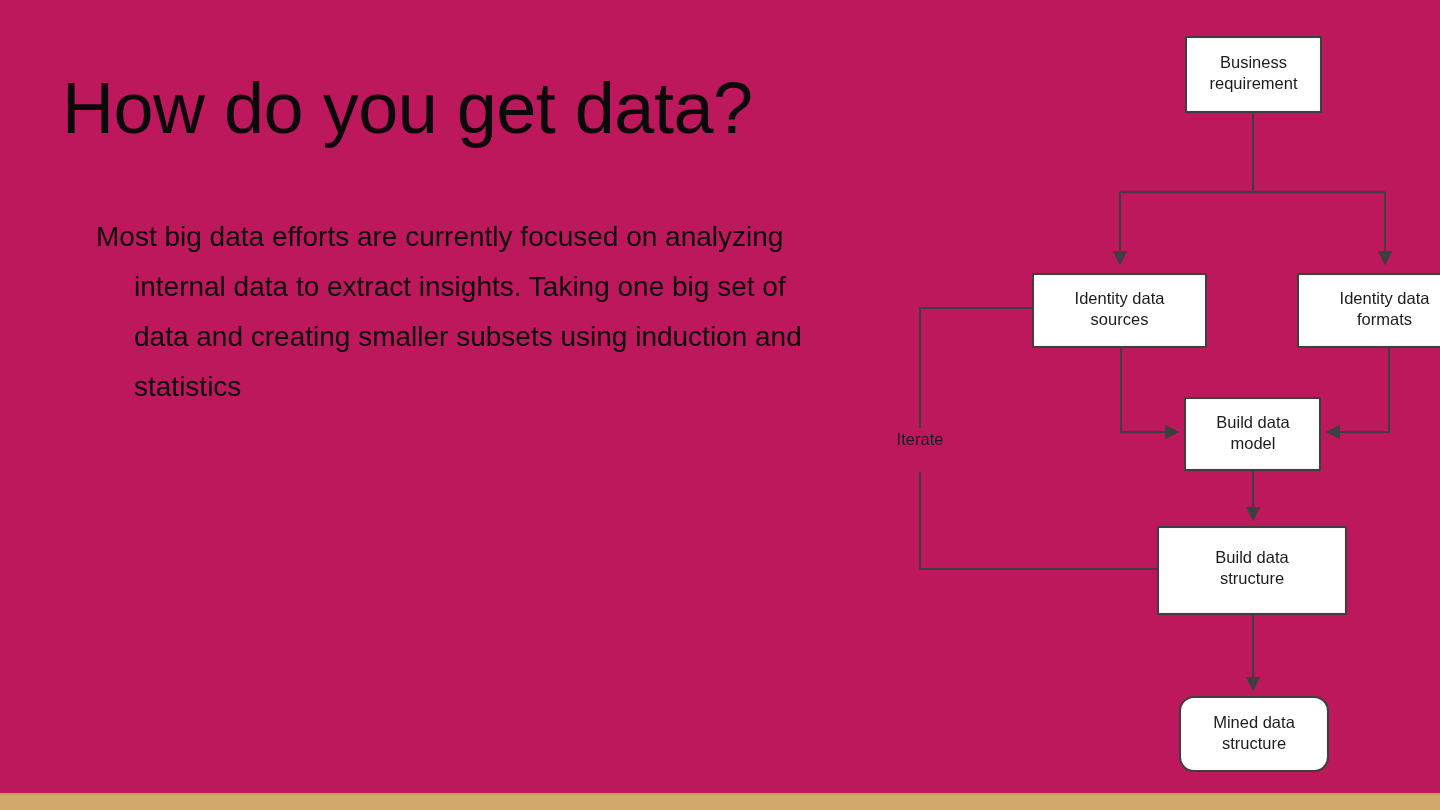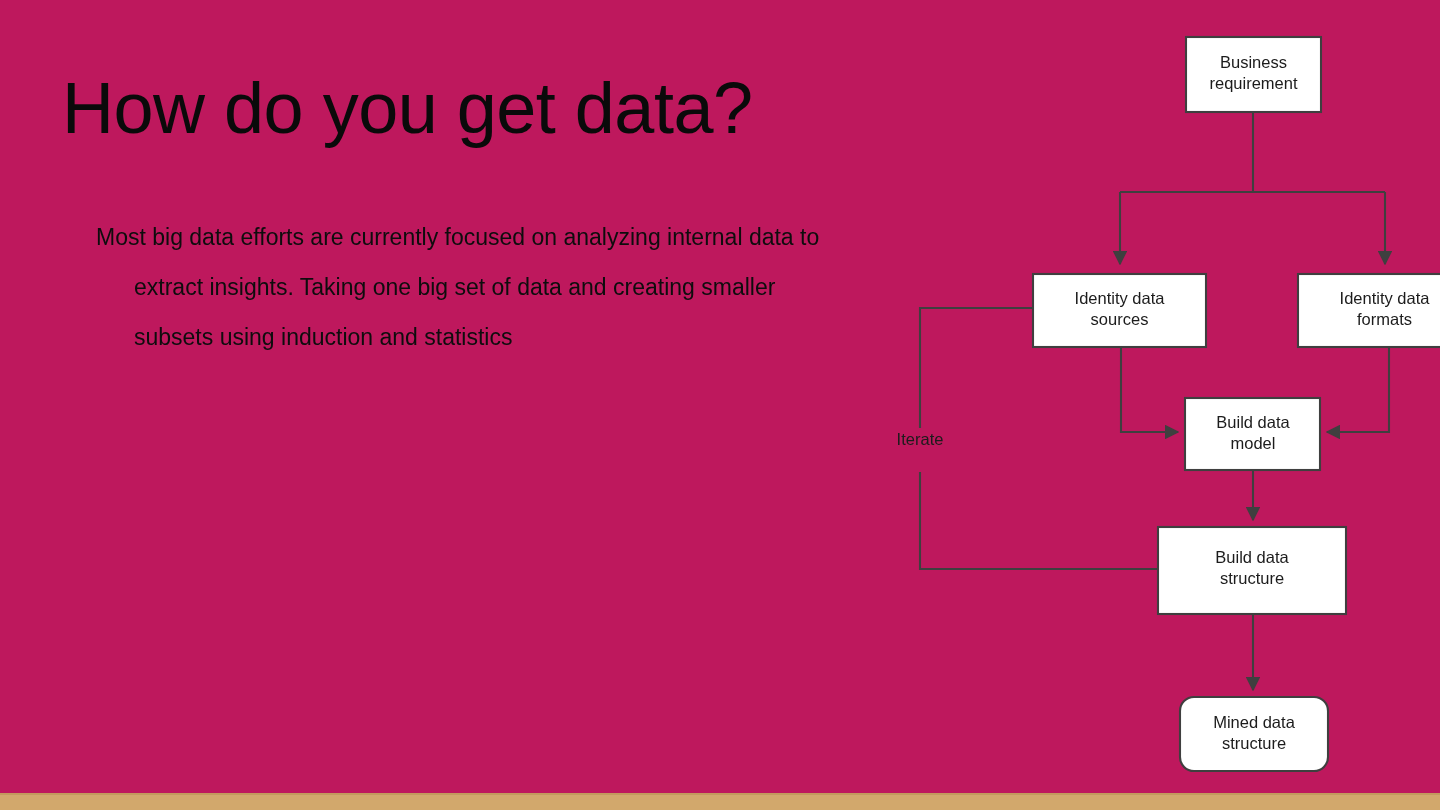--- a/index.html
+++ b/index.html
@@ -35,21 +35,21 @@
 
   
   #body-text {
     position: absolute;
     left: 96px;
     top: 212px;
     width: 730px;
     color: #0d0d0d;
   }
   .para {
-    font-size: 23px;
+    font-size: 28px;
     line-height: 50px;
     margin: 0 0 32px 0;
     padding-left: 38px;
     text-indent: -38px;
   }
   .para:last-child { margin-bottom: 0; }
   .para b { font-weight: 700; }
 
   
   #flowchart {

